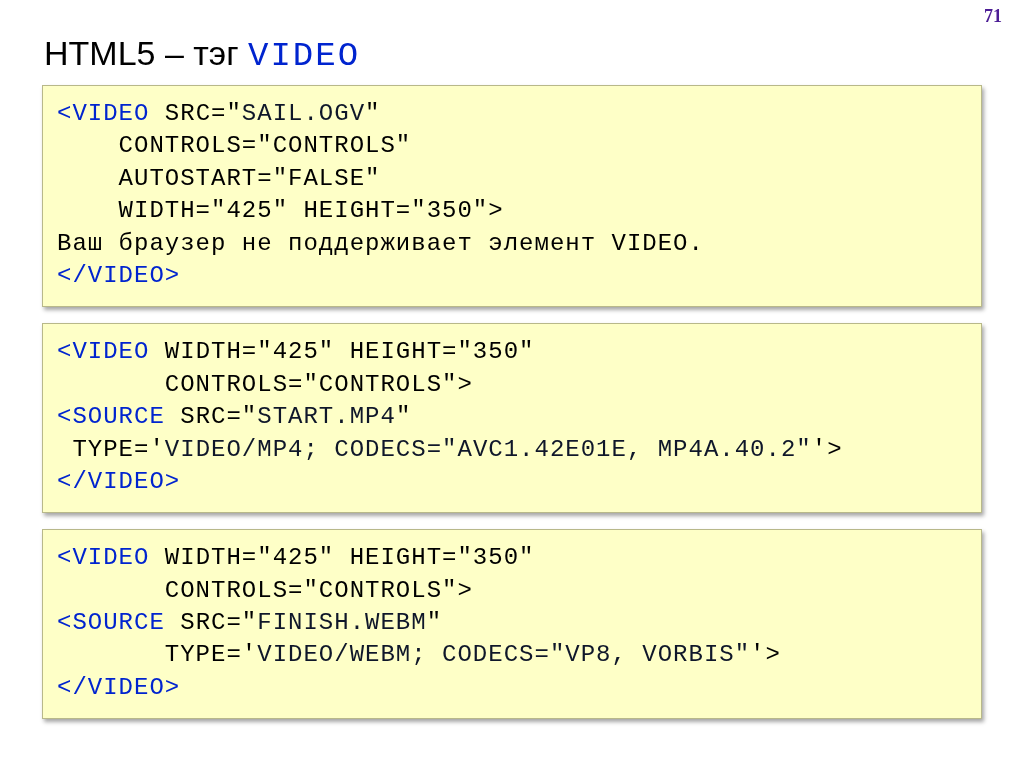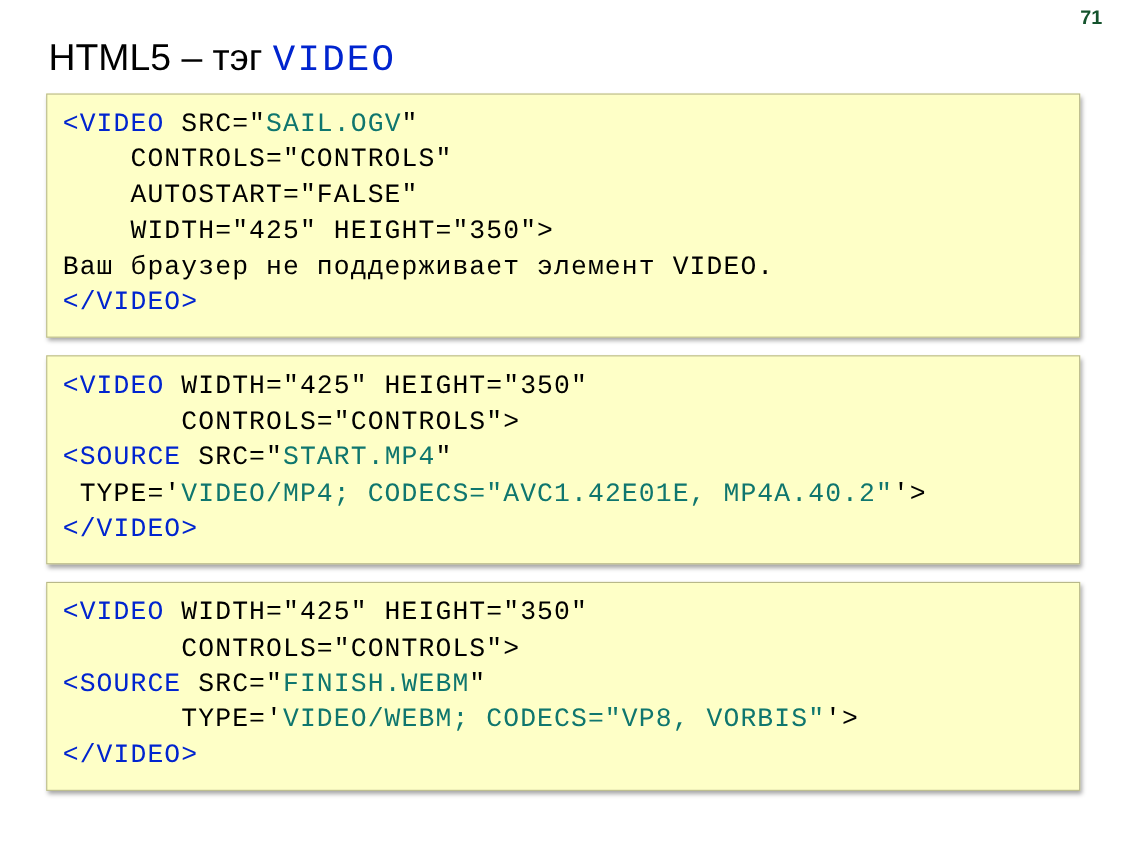--- a/index.html
+++ b/index.html
@@ -17,22 +17,22 @@
     height: 767px;
     box-sizing: border-box;
     padding: 34px 42px 20px 42px;
   }
   .page-num {
     position: absolute;
     top: 6px;
     right: 22px;
     font-size: 18px;
     font-weight: bold;
-    color: #14532d;
-    font-family: Liberation Sans, sans-serif;
+    color: #4c1d95;
+    font-family: Liberation Serif, serif;
   }
   .title {
     font-size: 34px;
     font-weight: normal;
     color: #000;
     margin: 0 0 10px 2px;
     font-family: Arial, sans-serif;
   }
   .title .tag {
     font-family: "Courier New", Courier, monospace;
@@ -48,21 +48,21 @@
     font-family: "Courier New", Courier, monospace;
     font-size: 24px;
     line-height: 1.35;
     letter-spacing: 1px;
     color: #000;
     white-space: pre;
   }
   .codebox .line { display: block; }
   .tagc  { color: #0024cf; }   
   .angle { color: #0024cf; }
-  .valr  { color: #0f766e; }   
+  .valr  { color: #0f172a; }   
   .blk   { color: #000; }
 </style>
 </head>
 <body>
 
 <div class="slide">
 
   <div class="page-num">71</div>
 
   <h1 class="title">

